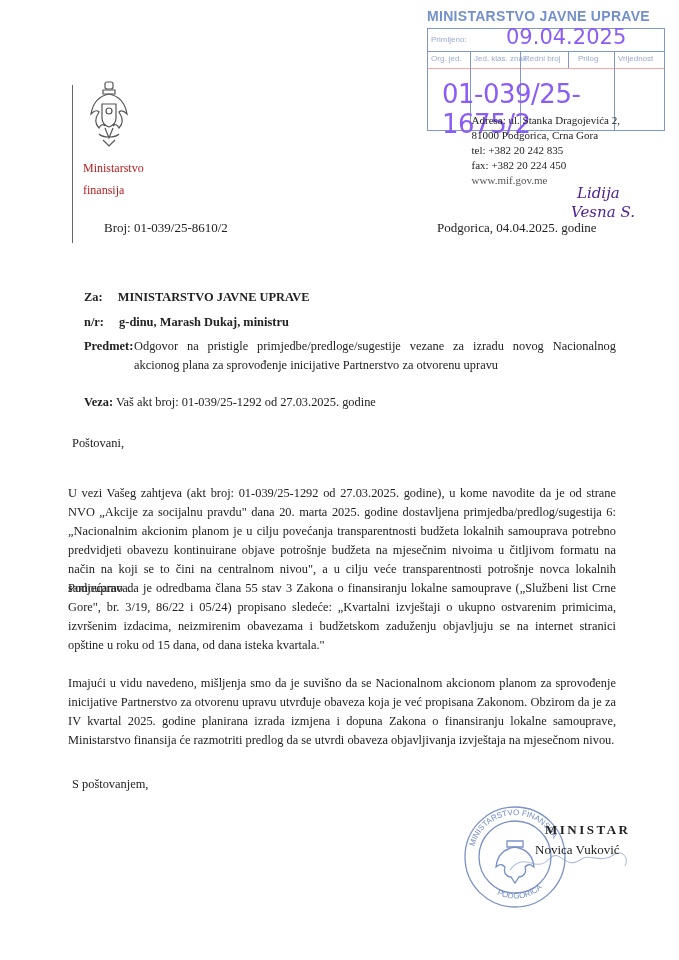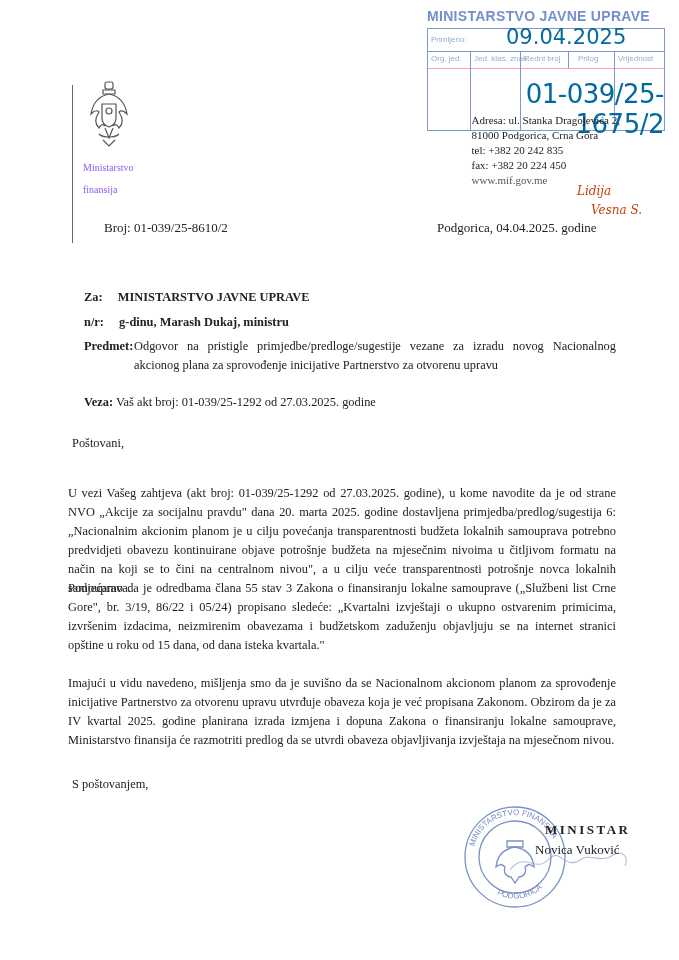--- a/index.html
+++ b/index.html
@@ -6,29 +6,29 @@
   body { width:679px; height:960px; position:relative; overflow:hidden;
          font-family:"Liberation Serif", serif; color:#222; }
   .abs { position:absolute; }
   .txt { font-size:12.4px; line-height:19px; }
   
   .stamp { left:427px; top:8px; width:238px; height:122px; color:#4a6bb5; font-family:"Liberation Sans", sans-serif; }
   .stamp-title { position:absolute; left:0; top:0; width:238px; font-size:14px; font-weight:bold; letter-spacing:0.3px; color:#5b7cc4; opacity:0.85; white-space:nowrap; }
   .stamp-box { position:absolute; left:0; top:20px; width:236px; height:101px; border:1px solid #7f97cf; }
   .stamp-row1 { position:absolute; left:0; top:0; width:236px; height:22px; border-bottom:1px solid #7f97cf; }
   .stamp-lbl { position:absolute; font-size:8px; color:#9aaad3; }
-  .stamp-hand { position:absolute; font-family:"DejaVu Sans", sans-serif; color:#0369a1;text-align:right; }
+  .stamp-hand { position:absolute; font-family:"DejaVu Sans", sans-serif; color:#8b5cf6; }
   .stamp-cols { position:absolute; left:0; top:22px; width:236px; height:17px; border-bottom:1px solid #fca5a5; }
   .stamp-col { position:absolute; top:0; height:79px; border-left:1px solid #7f97cf; }
   .addr { right:59px; top:113px; text-align:left; font-size:11px; line-height:15px; color:#222; }
   .addr .web { color:#555; }
-  .hw { font-family:"DejaVu Serif", serif; font-style:italic; color:#c2410c; font-size:12px; }
+  .hw { font-family:"DejaVu Serif", serif; font-style:italic; color:#4c1d95; font-size:15px; }
   .logo-bar { left:72px; top:85px; width:1px; height:158px; background:#666; }
   .crest { left:87px; top:80px; width:44px; height:70px; }
-  .ministry { left:83px; top:157px; font-size:10px; line-height:22px; color:#8b5cf6; }
+  .ministry { left:83px; top:157px; font-size:12px; line-height:22px; color:#b91c1c; }
   .bold { font-weight:bold;margin-left:12px; }
   .para { left:68px; width:548px; text-align:justify; }
   .seal { left:463px; top:805px; width:104px; height:104px; }
   .sig-title { left:545px; top:822px; font-weight:bold; letter-spacing:2.5px; font-size:13px; }
   .sig-name { left:535px; top:842px; font-size:13px; }
 </style>
 </head>
 <body>
 
 <div class="abs stamp">
@@ -75,21 +75,21 @@
 </div>
 
 <div class="abs addr">
   <div>Adresa: ul. Stanka Dragojevića 2,</div>
   <div>81000 Podgorica, Crna Gora</div>
   <div>tel: +382 20 242 835</div>
   <div>fax: +382 20 224 450</div>
   <div class="web">www.mif.gov.me</div>
 </div>
 <div class="abs hw" style="left:577px;top:184px;">Lidija</div>
-<div class="abs hw" style="left:591px;top:203px;">Vesna S.</div>
+<div class="abs hw" style="left:571px;top:203px;">Vesna S.</div>
 
 <div class="abs txt" style="left:72px;top:218px;font-size:13px;padding-left:32px;">Broj: 01-039/25-8610/2</div>
 <div class="abs txt" style="left:437px;top:218px;font-size:13px;text-align:right;">Podgorica, 04.04.2025. godine</div>
 
 <div class="abs txt" style="left:72px;top:288px;">
   <span class="bold">Za:</span>
   <span class="bold">MINISTARSTVO JAVNE UPRAVE</span>
 </div>
 <div class="abs txt" style="left:72px;top:313px;">
   <span class="bold">n/r:</span>

